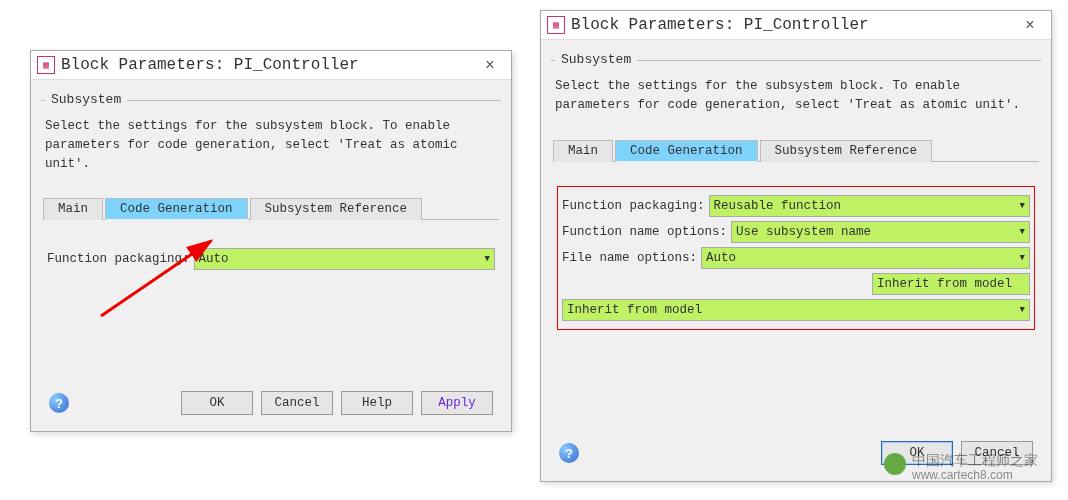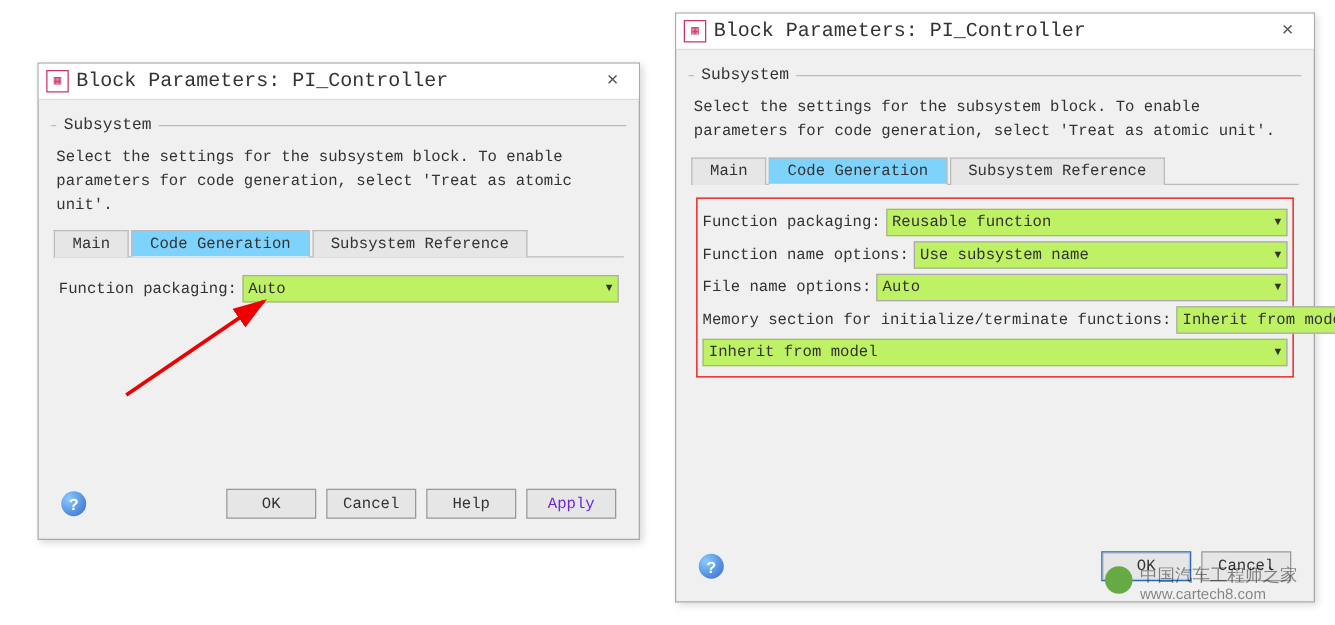--- a/index.html
+++ b/index.html
@@ -75,21 +75,21 @@
   }
   .description {
     font-family: "Courier New", monospace;
     font-size: 12.5px;
     line-height: 1.5;
     margin: 2px 4px 10px 4px;
   }
   .tabs {
     display: flex;
     border-bottom: 1px solid #bbb;
-    margin: 0 2px;
+    margin: 14px 2px;
   }
   .tab {
     padding: 3px 14px;
     border: 1px solid #bbb;
     border-bottom: none;
     background: #e6e6e6;
     margin-right: 2px;
     font-family:"Courier New",monospace;
     font-size: 12.5px;
     position: relative;
@@ -266,21 +266,20 @@
           </div>
         </div>
         <div class="row">
           <label>File name options:</label>
           <div class="dropdown">
             <span>Auto</span>
             <span class="arrow">▼</span>
           </div>
         </div>
         <div class="row">
-          <label>Memory section for initialize/terminate functions:</label>
           <div class="dropdown" style="min-width:140px;flex:0 0 148px;margin-left:auto;">
             <span>Inherit from model</span>
 
           </div>
         </div>
         <div class="row">
           <div class="dropdown">
             <span>Inherit from model</span>
             <span class="arrow">▼</span>
           </div>

